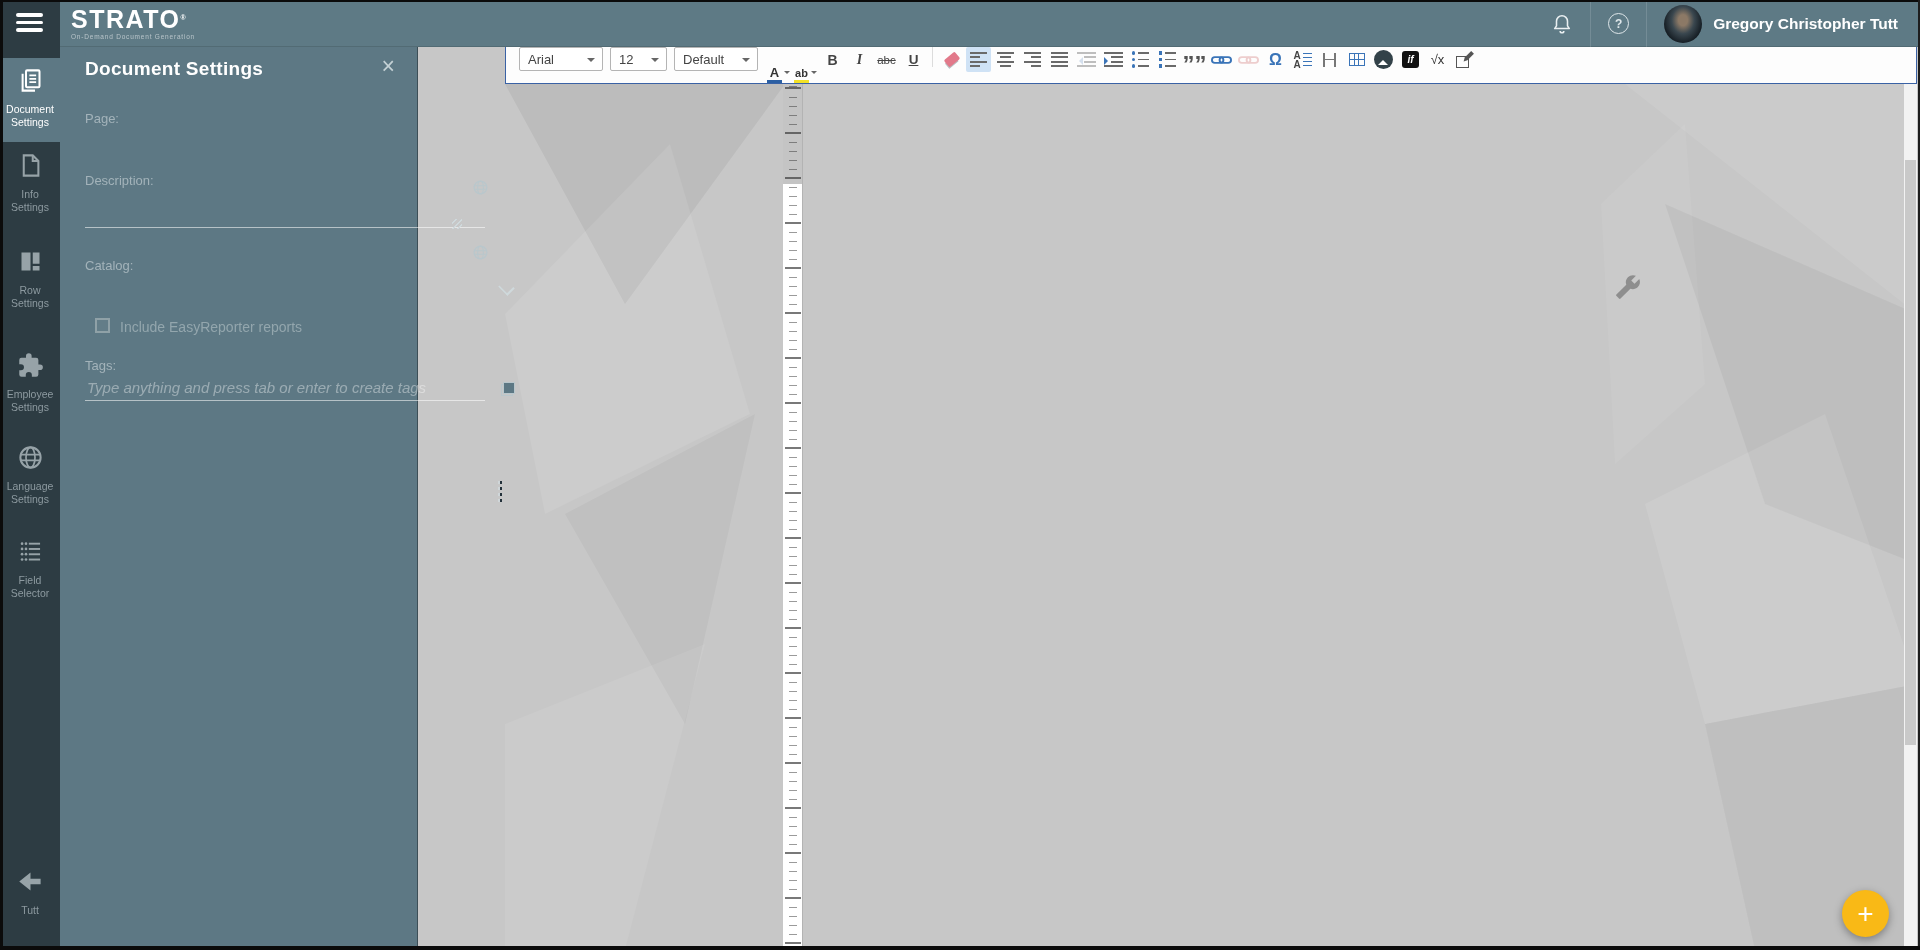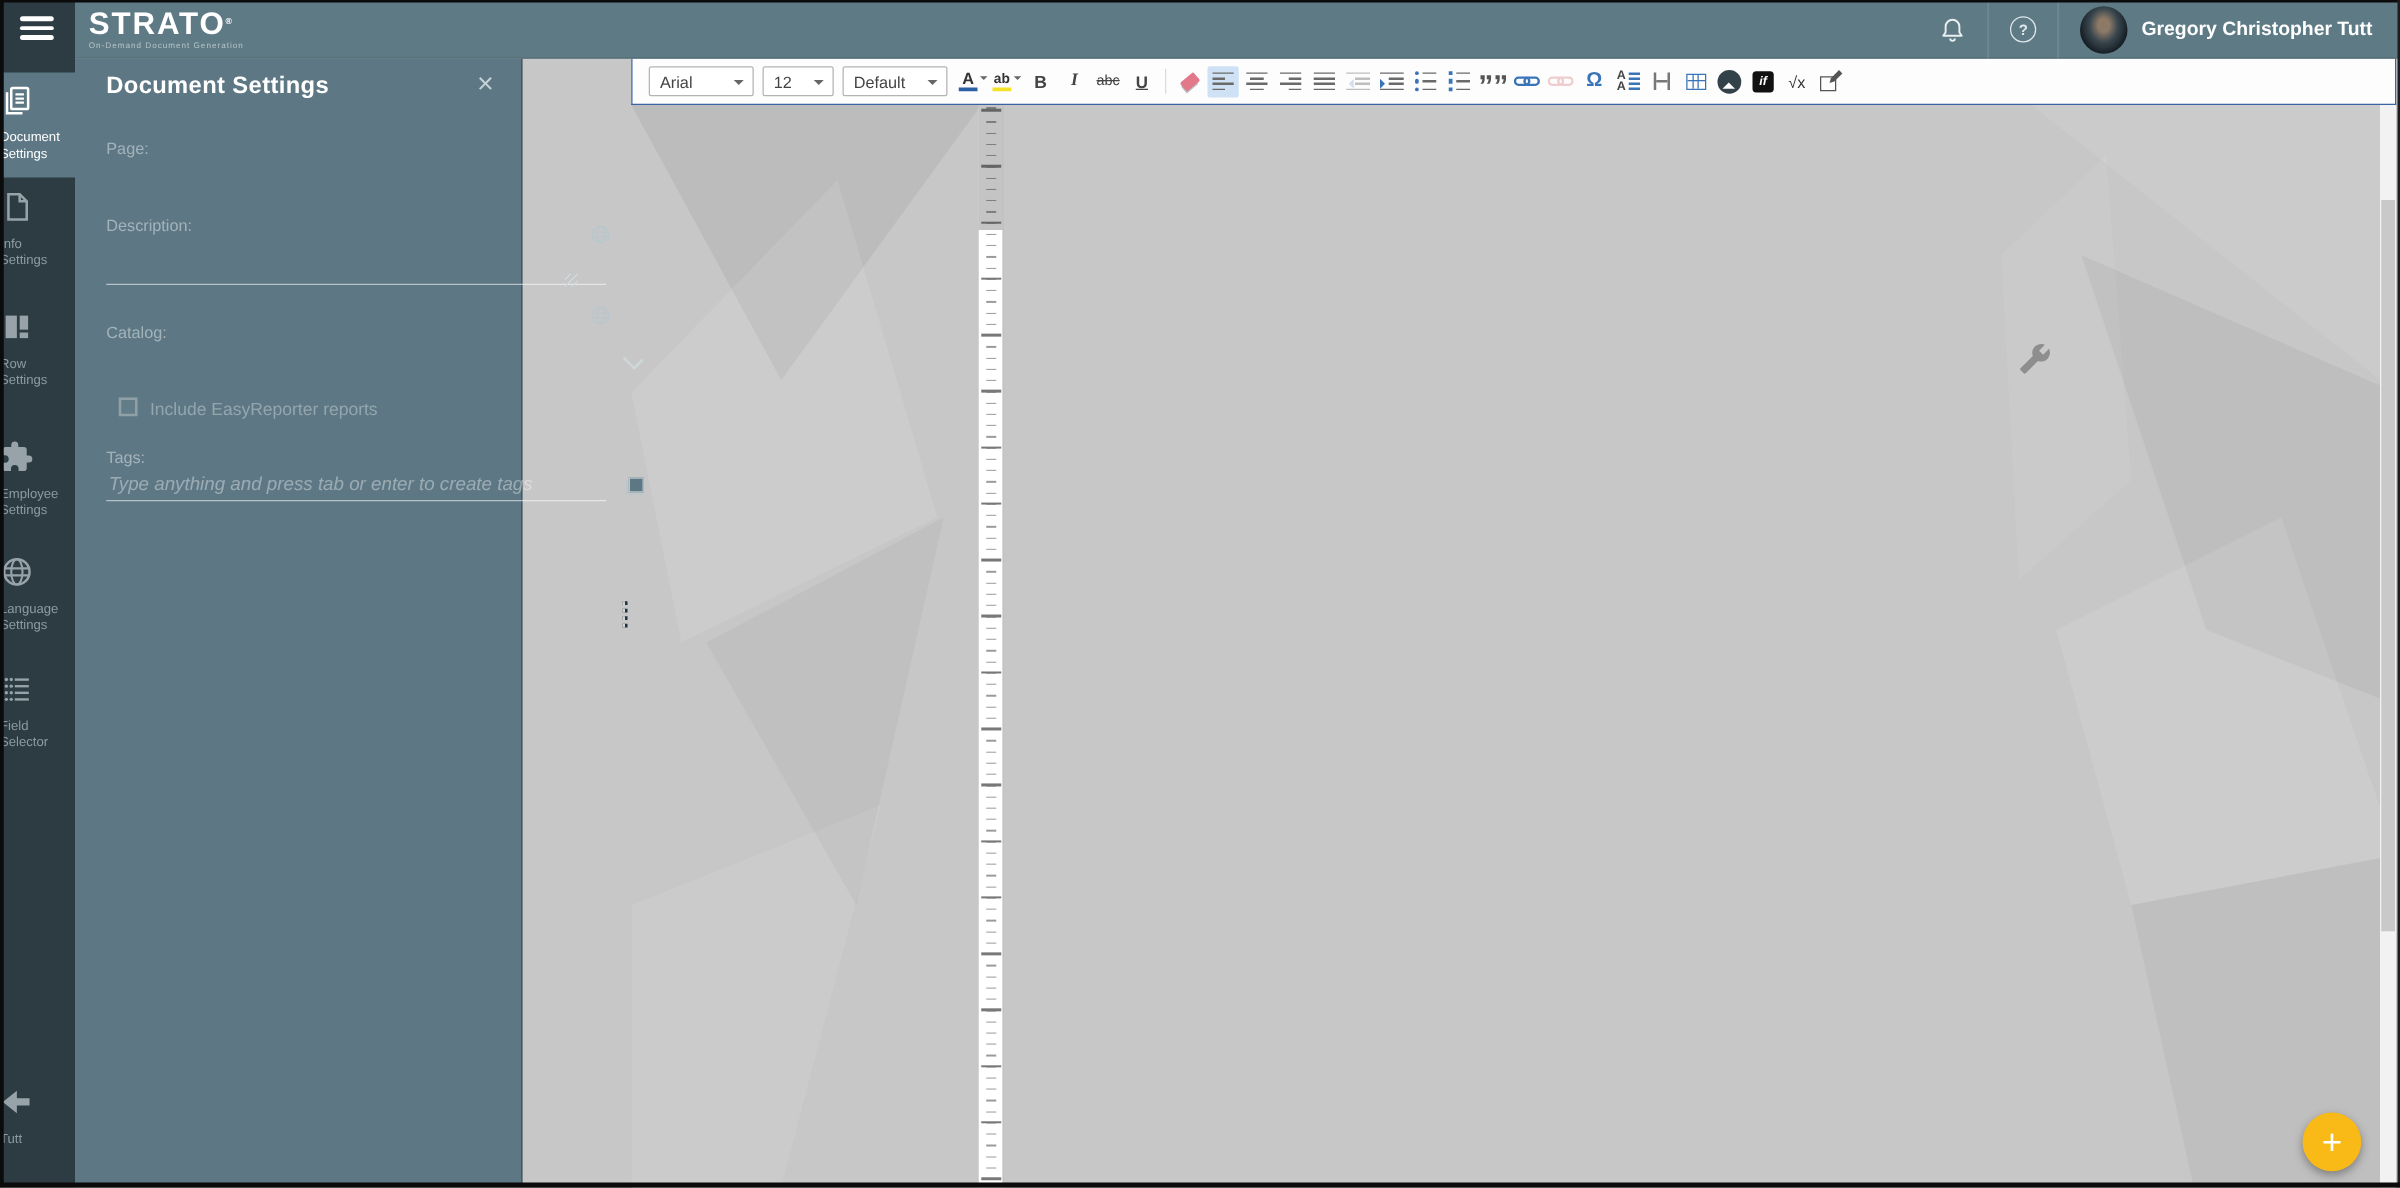--- a/index.html
+++ b/index.html
@@ -25,21 +25,21 @@
   .help-circle{width:21px;height:21px;border:1.5px solid #dfe7ea;border-radius:50%;color:#dfe7ea;
     display:flex;align-items:center;justify-content:center;font-size:12px;font-weight:bold;}
   .avatar{width:38px;height:38px;border-radius:50%;overflow:hidden;margin-right:11px;
     background:radial-gradient(ellipse at 50% 40%,#8c7966 0 17%,#3a474f 42%,#0e151b 78%);}
   .user-name{color:#fff;font-size:15.5px;font-weight:600;}
 
   
   .sidebar{position:absolute;left:0;top:0;width:60px;height:950px;background:#2d3c43;z-index:10;}
   .burger{position:absolute;left:16px;top:13px;width:27px;display:flex;flex-direction:column;gap:4px;cursor:pointer;}
   .burger i{display:block;height:3.5px;background:#fff;border-radius:2px;}
-  .side-item{position:absolute;left:0;width:60px;text-align:left;color:#8d9aa0;cursor:pointer;}
+  .side-item{position:absolute;left:0;width:60px;text-align:center;color:#8d9aa0;cursor:pointer;}
   .side-item svg{width:27px;height:27px;color:#97a3a8;}
   .side-item .lbl{font-size:10.5px;line-height:13px;margin-top:5px;}
   .side-item.active{background:#5d7884;color:#fff;}
   .side-item.active svg{color:#fff;}
   .it1{top:58px;height:84px;padding-top:9px;}
   .it2{top:152px;} .it3{top:248px;} .it4{top:352px;} .it5{top:444px;} .it6{top:538px;}
   .itback{top:868px;}
 
   
   .panel{position:absolute;left:60px;top:47px;width:358px;height:903px;background:#5d7884;z-index:6;border-right:1px solid rgba(0,0,0,.35);}
@@ -61,21 +61,21 @@
   .cb{position:absolute;left:35px;top:271px;width:15px;height:15px;border:2px solid #8fa1a7;background:rgba(255,255,255,.04);cursor:pointer;}
   .cb-lbl{position:absolute;left:60px;top:272px;font-size:14px;color:#93a6ad;}
   .copy-ic{position:absolute;left:441px;top:335px;width:14px;height:14px;}
   .copy-ic::before{content:"";position:absolute;left:0;bottom:0;width:10px;height:10px;border:1.5px solid #b9c7cc;}
   .copy-ic::after{content:"";position:absolute;right:0;top:0;width:10px;height:10px;border:1.5px solid #b9c7cc;background:#5d7884;}
   .grip{position:absolute;left:436px;top:434px;width:8px;height:26px;display:flex;flex-direction:column;gap:3px;align-items:center;cursor:ew-resize;}
   .grip i{width:4px;height:3px;background:#23313a;border-left:2px solid #cfd6d9;}
 
   
   .toolbar{position:absolute;left:505px;top:47px;width:1412px;height:37px;background:#fdfdfd;
-    border:1px solid #3a62a5;border-top:none;display:flex;align-items:center;padding-left:13px;z-index:4;}
+    border:1px solid #3a62a5;border-top:none;display:flex;padding-left:13px;z-index:4;}
   .sel{position:relative;height:24px;border:1px solid #b4b4b4;border-radius:2px;background:#fff;color:#444;
     font-size:13px;display:flex;align-items:center;padding:0 8px;margin-right:7px;cursor:pointer;}
   .sel::after{content:"";position:absolute;right:7px;top:10px;border:4px solid transparent;border-top-color:#666;}
   .sel-font{width:84px;} .sel-size{width:57px;} .sel-style{width:84px;}
   .tbtn{width:25px;height:25px;display:flex;align-items:center;justify-content:center;margin:0 1px;cursor:pointer;position:relative;color:#444;}
   .tbtn.dis{opacity:.42;}
   .txtb{font-size:14px;font-weight:bold;}
   .txti{font-size:14px;font-style:italic;font-family:"Liberation Serif",serif;font-weight:bold;}
   .txtstrike{font-size:11.5px;text-decoration:line-through;}
   .txtu{font-size:13.5px;font-weight:bold;text-decoration:underline;}

